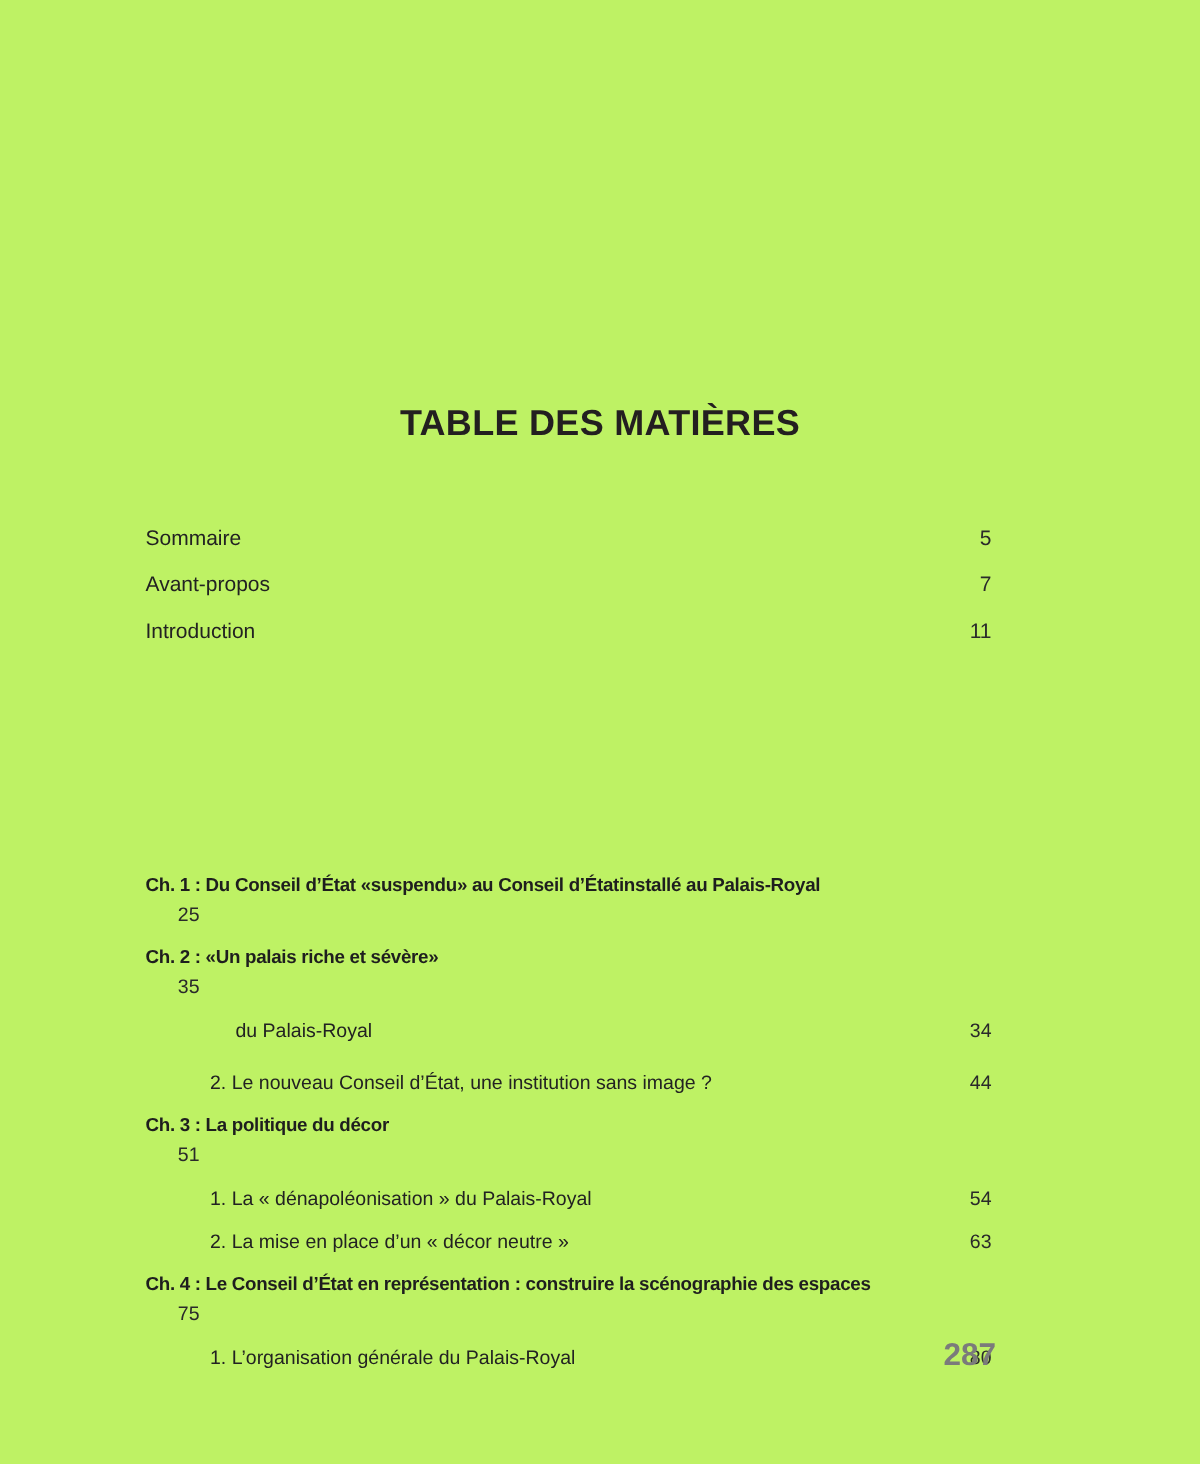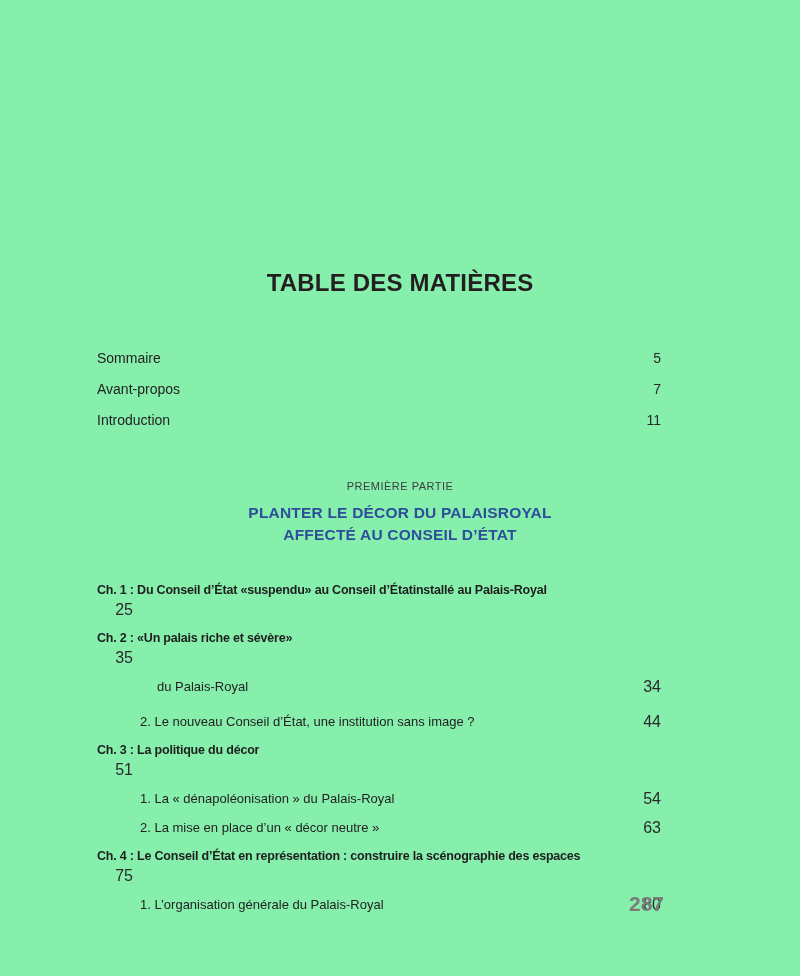--- a/index.html
+++ b/index.html
@@ -1,20 +1,20 @@
 <!DOCTYPE html>
 <html><head>
 <meta charset="utf-8">
 <style>
   html, body { margin: 0; padding: 0; background: #ffffff; }
   .page {
     position: relative;
     width: 800px;
     height: 976px;
-    background: #86efac;
+    background: #bef264;
     font-family: "Liberation Sans", "DejaVu Sans", sans-serif;
     color: #222222;
     overflow: hidden;
   }
   .title {
     position: absolute;
     top: 269px;
     left: 0;
     width: 100%;
     text-align: center;
@@ -87,21 +87,21 @@
   .label { white-space: nowrap; }
   .label .wrap2 {
     display: block;
     margin-left: 17px;
     white-space: nowrap;
   }
   .num {
     min-width: 24px;
     text-align: right;
     font-weight: 400;
-    font-size: 16px;
+    font-size: 13px;
     letter-spacing: 0;
     color: #2a2a2a;
     flex-shrink: 0;
     padding-left: 12px;
   }
   .front-row .num { font-size: 14px; }
   .folio {
     position: absolute;
     top: 892px;
     right: 136px;
@@ -125,27 +125,20 @@
     <div class="front-row">
       <span class="label">Avant-propos</span>
       <span class="num">7</span>
     </div>
     <div class="front-row">
       <span class="label">Introduction</span>
       <span class="num">11</span>
     </div>
   </div>
 
-  <div class="part">
-    <div class="kicker">PREMIÈRE PARTIE</div>
-    <div class="part-title">
-      <span>PLANTER LE DÉCOR DU PALAISROYAL</span><br>
-      <span>AFFECTÉ AU CONSEIL D’ÉTAT</span>
-    </div>
-  </div>
 
   <div class="toc">
 
     <div class="row chapter">
       <span class="label">Ch. 1 : Du Conseil d’État «suspendu» au Conseil d’Étatinstallé au Palais-Royal</span>
       <span class="num">25</span>
     </div>
 
     <div class="row chapter">
       <span class="label">Ch. 2 : «Un palais riche et sévère»</span>

